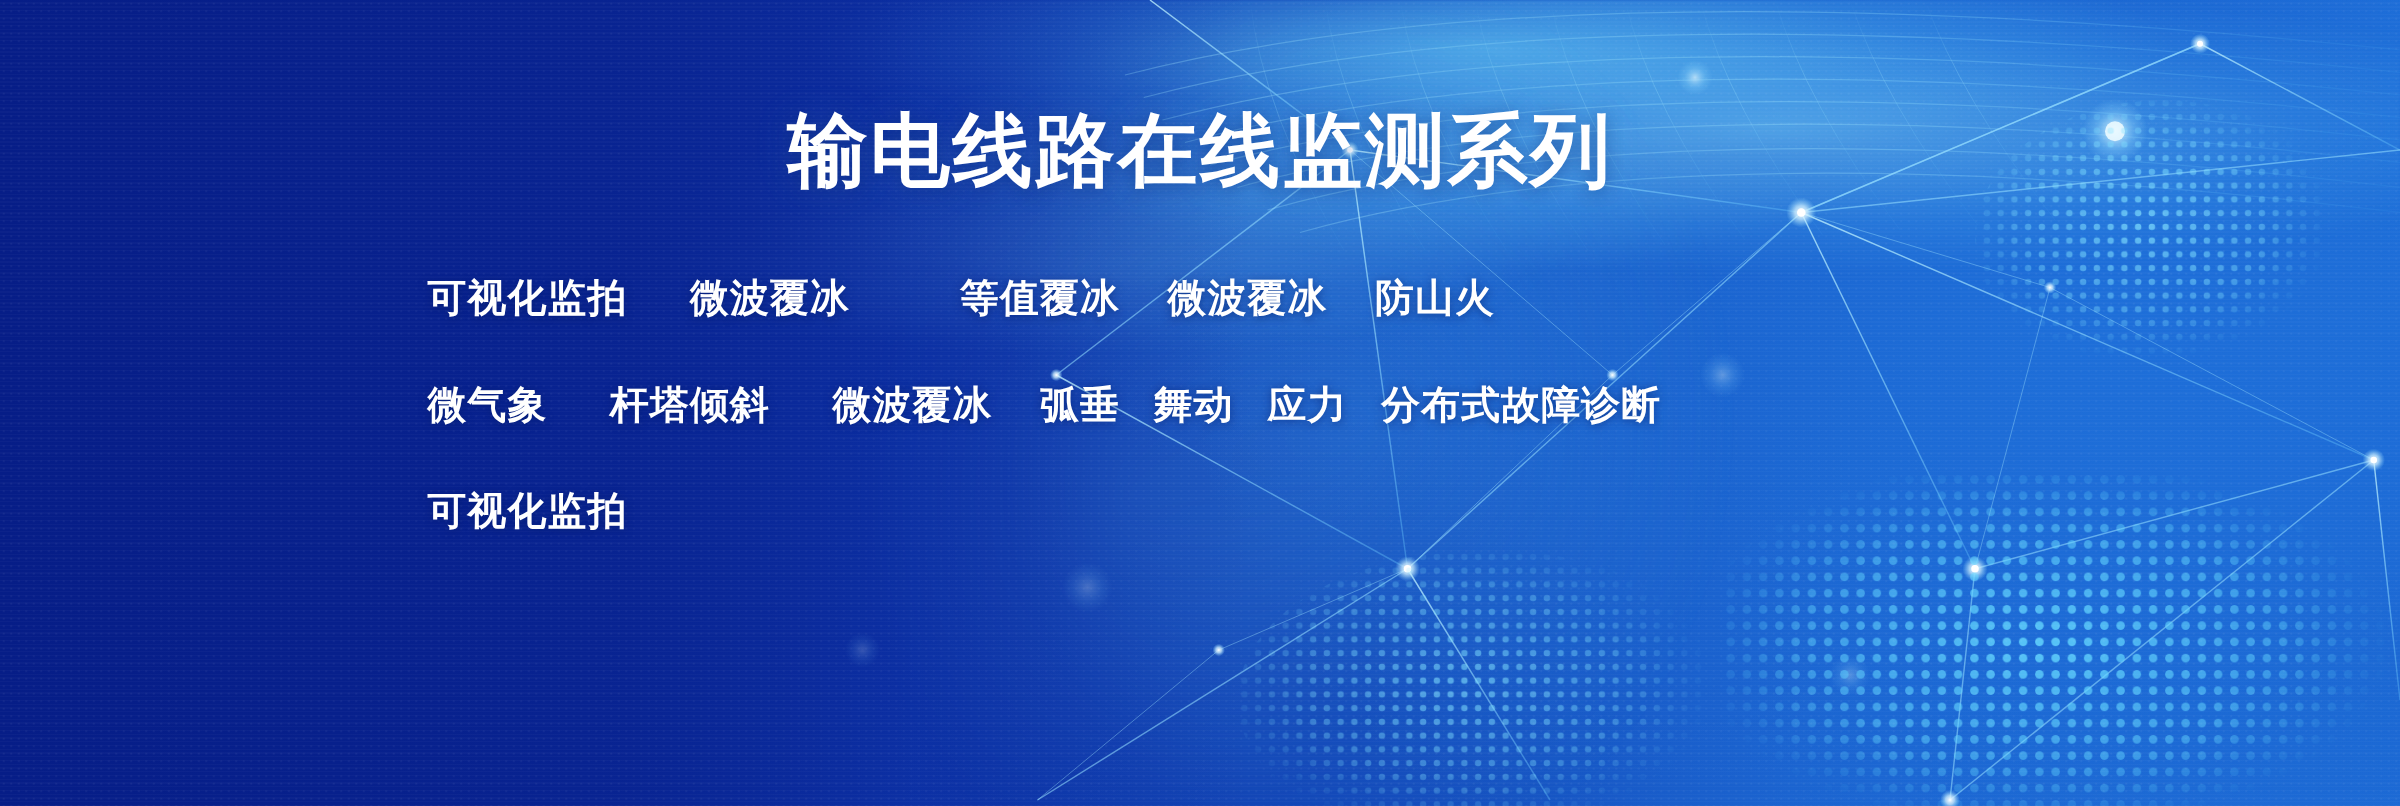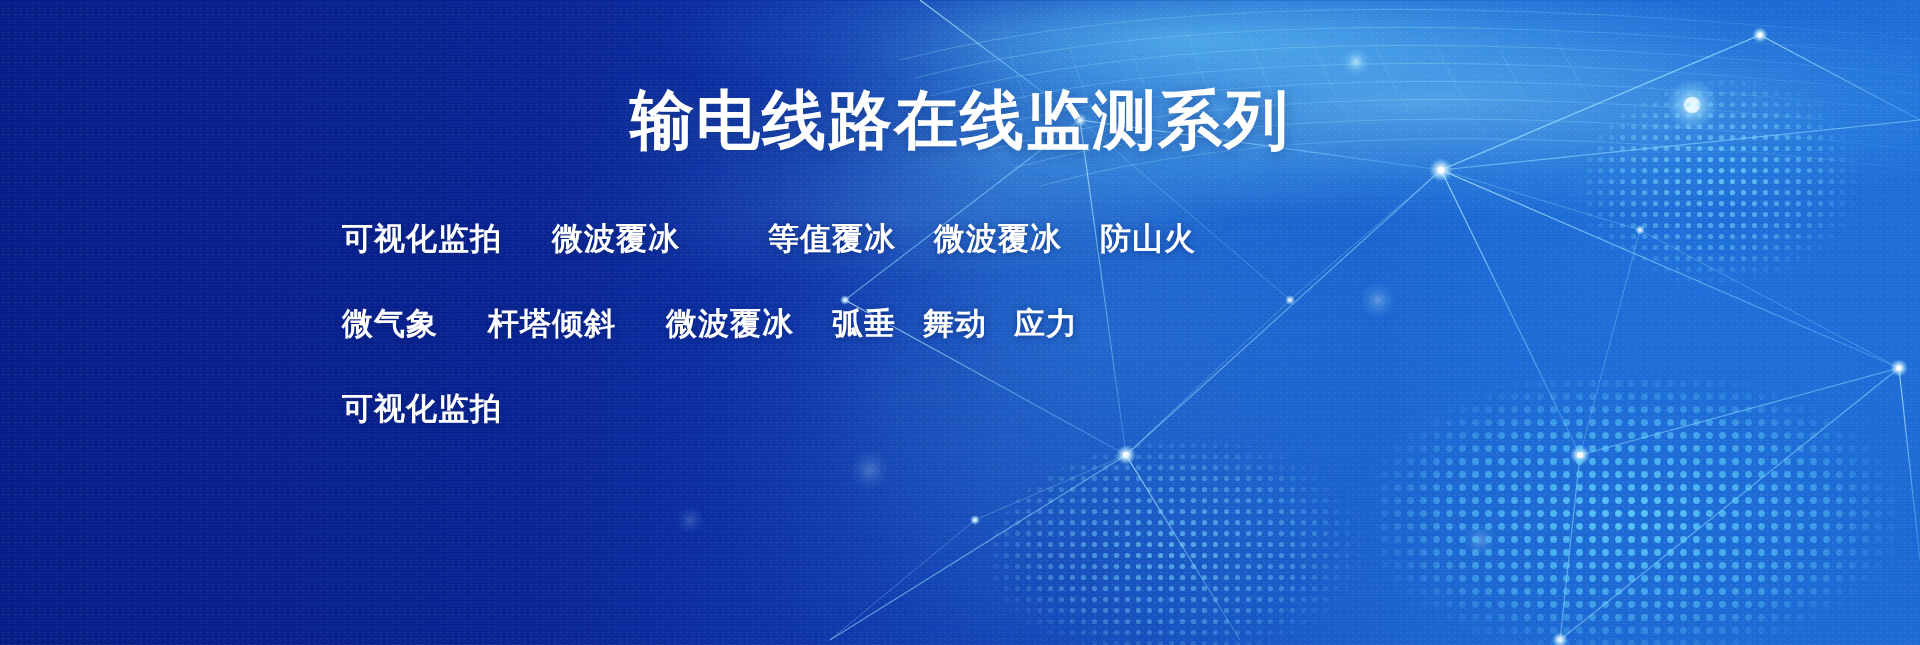--- a/index.html
+++ b/index.html
@@ -287,20 +287,21 @@
         <span class="feat-item">杆塔倾斜</span>
         <span class="gap-l"></span>
         <span class="feat-item">微波覆冰</span>
         <span class="gap-m"></span>
         <span class="feat-item">弧垂</span>
         <span class="gap-s"></span>
         <span class="feat-item">舞动</span>
         <span class="gap-s"></span>
         <span class="feat-item">应力</span>
         <span class="gap-s"></span>
+        <span class="feat-item">分布式故障诊断</span>
       </div>
 
       <div class="feat-row">
         <span class="feat-item">可视化监拍</span>
         <span class="gap-l"></span>
       </div>
 
     </div>
   </div>
 </div>

